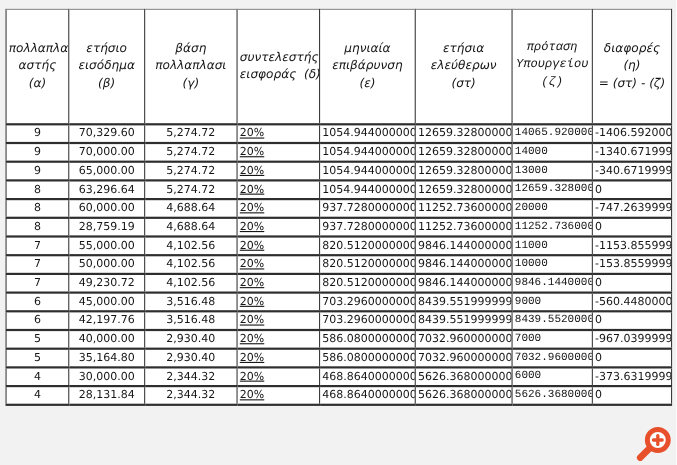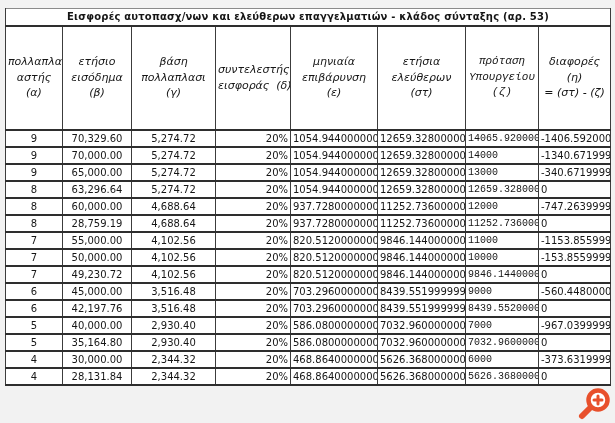--- a/index.html
+++ b/index.html
@@ -31,21 +31,21 @@
     height:15px; text-align:center; font-weight:bold; font-size:11.5px;
     border-left:none; border-right:none; letter-spacing:0.2px;
   }
   tr.header-row td {
     height:104px; text-align:center; vertical-align:middle;
     font-style:italic; font-size:11px; line-height:1.45;
     white-space:pre-line;
   }
   td.c-center { text-align:center; }
   td.c-right  { text-align:center; padding-right:5px; }
-  td.c-pct    { text-align:right; padding-right:2px; }
+  td.c-pct    { text-align:left; padding-right:2px;text-decoration:underline; }
   td.c-num    { text-align:left; padding-left:2px; padding-right:0; }
   .red-text   { color:#e01e1e;font-family:Liberation Mono, monospace; }
   #magnifier {
     position:absolute; left:577px; top:387px; width:36px; height:34px;
     cursor:pointer; background:transparent; border:none;
   }
 </style>
 </head>
 <body>
 
@@ -56,23 +56,20 @@
       <col style="width:57px">
         <col style="width:69px">
         <col style="width:84px">
         <col style="width:75px">
       <col style="width:87px">
         <col style="width:88px">
         <col style="width:73px">
         <col style="width:72px">
     </colgroup>
     <tbody>
-      <tr>
-        <td class="title-cell" colspan="8">Εισφορές αυτοπασχ/νων και ελεύθερων επαγγελματιών - κλάδος σύνταξης (αρ. 53)</td>
-      </tr>
       <tr class="header-row" id="header-row">
           <td>πολλαπλασι
 αστής (α)</td>
           <td>ετήσιο
 εισόδημα (β)</td>
           <td>βάση
 πολλαπλασι (γ)</td>
           <td>συντελεστής
 εισφοράς&nbsp;&nbsp;(δ)</td>
           <td>μηνιαία
@@ -125,21 +122,21 @@
           <td class="c-num red-text">12659.3280000000</td>
           <td class="c-num">0</td>
         </tr>
         <tr>
           <td class="c-center">8</td>
           <td class="c-right">60,000.00</td>
           <td class="c-right">4,688.64</td>
           <td class="c-pct">20%</td>
           <td class="c-num">937.728000000000</td>
           <td class="c-num">11252.7360000000</td>
-          <td class="c-num red-text">12000</td>
+          <td class="c-num red-text">20000</td>
           <td class="c-num">-747.2639999999</td>
         </tr>
         <tr>
           <td class="c-center">8</td>
           <td class="c-right">28,759.19</td>
           <td class="c-right">4,688.64</td>
           <td class="c-pct">20%</td>
           <td class="c-num">937.728000000000</td>
           <td class="c-num">11252.7360000000</td>
           <td class="c-num red-text">11252.7360000000</td>

